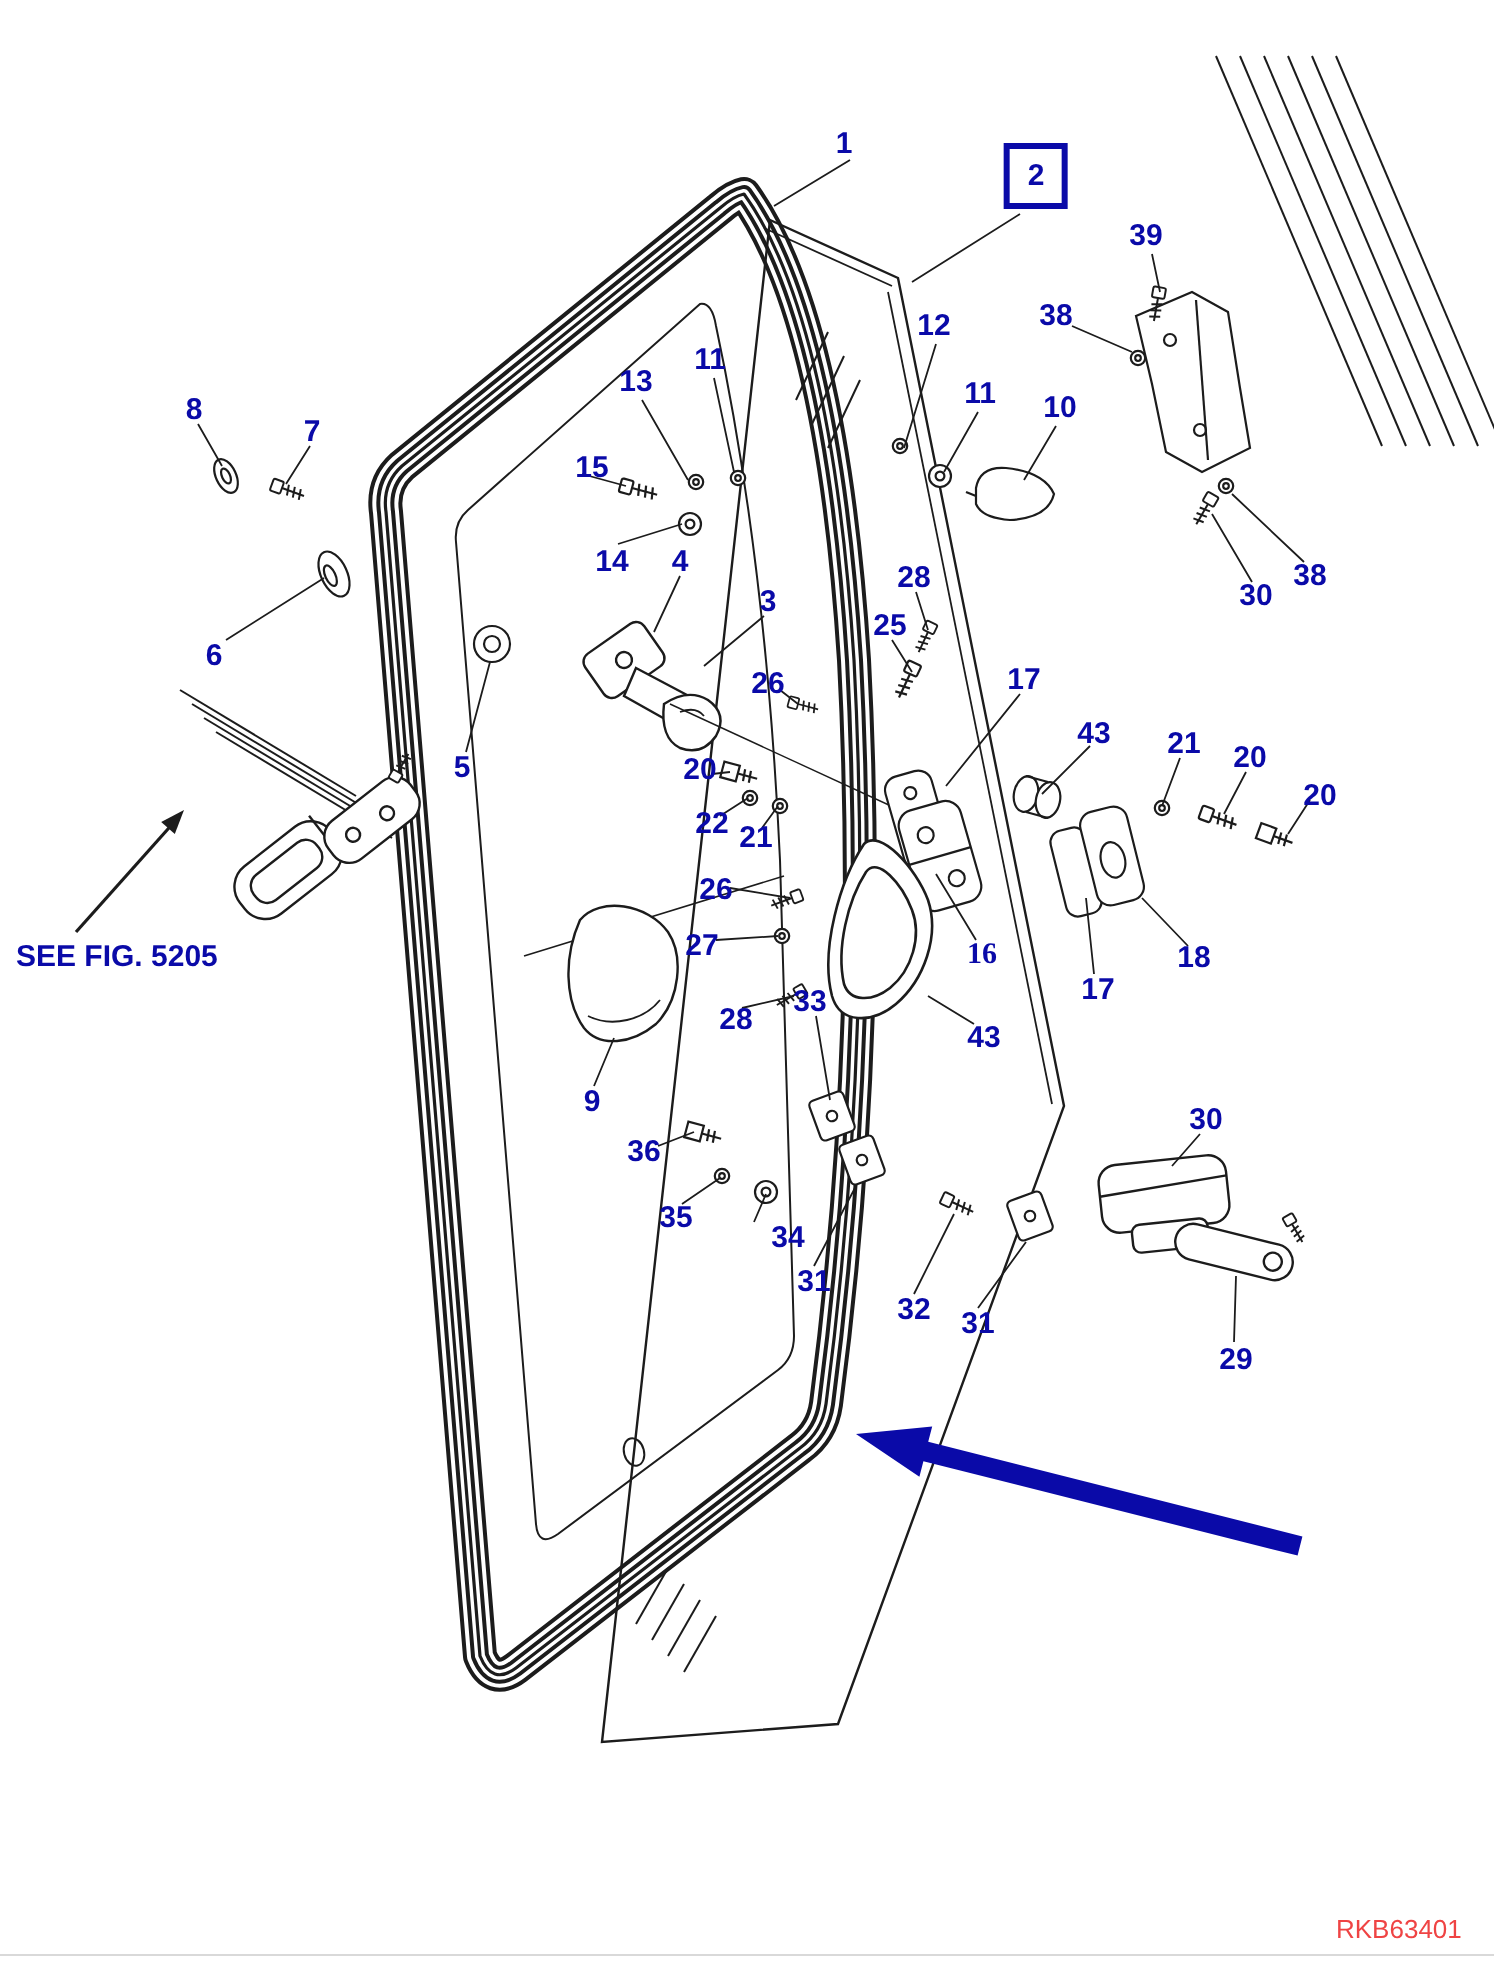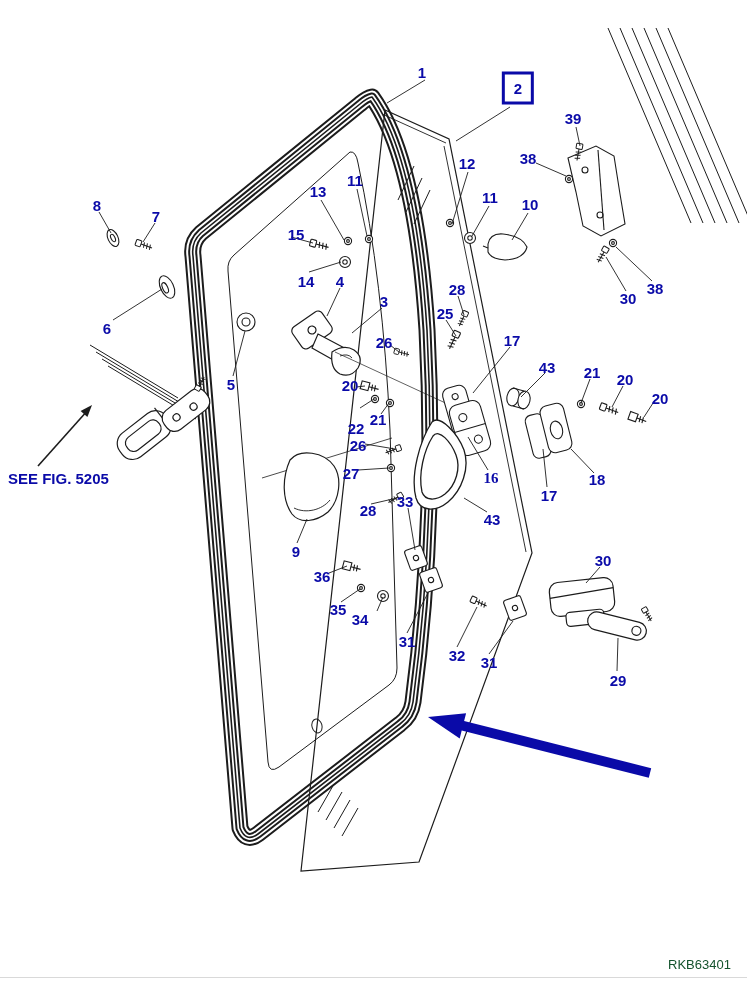--- a/index.html
+++ b/index.html
@@ -5,21 +5,21 @@
   :root{ --accent:#0a0aa8; }
   html,body{margin:0;padding:0;background:#fff;}
   .stage{position:relative;width:747px;height:990px;background:#fff;overflow:hidden;
          font-family:"Liberation Sans",sans-serif;}
   .stage svg{position:absolute;left:0;top:0;}
   .callout{position:absolute;transform:translate(-50%,-50%);font-weight:bold;font-size:15px;
            line-height:1;color:var(--accent);white-space:nowrap;cursor:pointer;z-index:5;}
   .callout.boxed{border:3px solid var(--accent);padding:6px 9px;background:#fff;}
   .fig-ref{position:absolute;left:8px;top:470px;font-weight:bold;font-size:15px;
            color:var(--accent);cursor:pointer;z-index:5;}
-  .code{position:absolute;left:668px;top:957px;font-size:13px;color:#14532d;z-index:5;}
+  .code{position:absolute;left:668px;top:957px;font-size:13px;color:#ef4444;z-index:5;}
   .bottom-rule{position:absolute;left:0;top:977px;width:747px;height:1px;background:#d9d9d9;}
 </style>
 </head>
 <body>
 
 <div class="stage">
 
   <svg width="747" height="990" viewBox="0 0 747 990">
     <defs>
       <g id="g-bolt">
@@ -277,35 +277,35 @@
       <span class="callout" style="left: 655px; top: 288px;">38</span>
       <span class="callout" style="left: 107px; top: 328px;">6</span>
       <span class="callout" style="left: 384px; top: 342px;">26</span>
       <span class="callout" style="left: 512px; top: 340px;">17</span>
       <span class="callout" style="left: 547px; top: 367px;">43</span>
       <span class="callout" style="left: 592px; top: 372px;">21</span>
       <span class="callout" style="left: 625px; top: 379px;">20</span>
       <span class="callout" style="left: 350px; top: 385px;">20</span>
       <span class="callout" style="left: 660px; top: 398px;">20</span>
       <span class="callout" style="left: 231px; top: 384px;">5</span>
-      <span class="callout" style="left: 356px; top: 412px; margin-top: 16px;">22</span>
+      <span class="callout" style="left: 356px; top: 412px;">22</span>
       <span class="callout" style="left: 378px; top: 419px;">21</span>
       <span class="callout" style="left: 358px; top: 445px;">26</span>
       <span class="callout" style="left: 351px; top: 473px;">27</span>
       <span class="callout" style="left: 491px; top: 478px; font-family: Liberation Serif, serif;">16</span>
       <span class="callout" style="left: 549px; top: 495px;">17</span>
       <span class="callout" style="left: 597px; top: 479px;">18</span>
       <span class="callout" style="left: 368px; top: 510px;">28</span>
       <span class="callout" style="left: 405px; top: 501px;">33</span>
       <span class="callout" style="left: 492px; top: 519px;">43</span>
       <span class="callout" style="left: 296px; top: 551px;">9</span>
       <span class="callout" style="left: 322px; top: 576px;">36</span>
       <span class="callout" style="left: 603px; top: 560px;">30</span>
       <span class="callout" style="left: 338px; top: 609px; text-align: right;">35</span>
-      <span class="callout" style="left: 360px; top: 619px;">34</span>
+      <span class="callout" style="left: 394px; top: 619px;">34</span>
       <span class="callout" style="left: 407px; top: 641px;">31</span>
       <span class="callout" style="left: 457px; top: 655px;">32</span>
       <span class="callout" style="left: 489px; top: 662px;">31</span>
       <span class="callout" style="left: 618px; top: 680px;">29</span>
     </div>
 
   <div class="fig-ref">SEE FIG. 5205</div>
 
   <div class="code">RKB63401</div>
 

